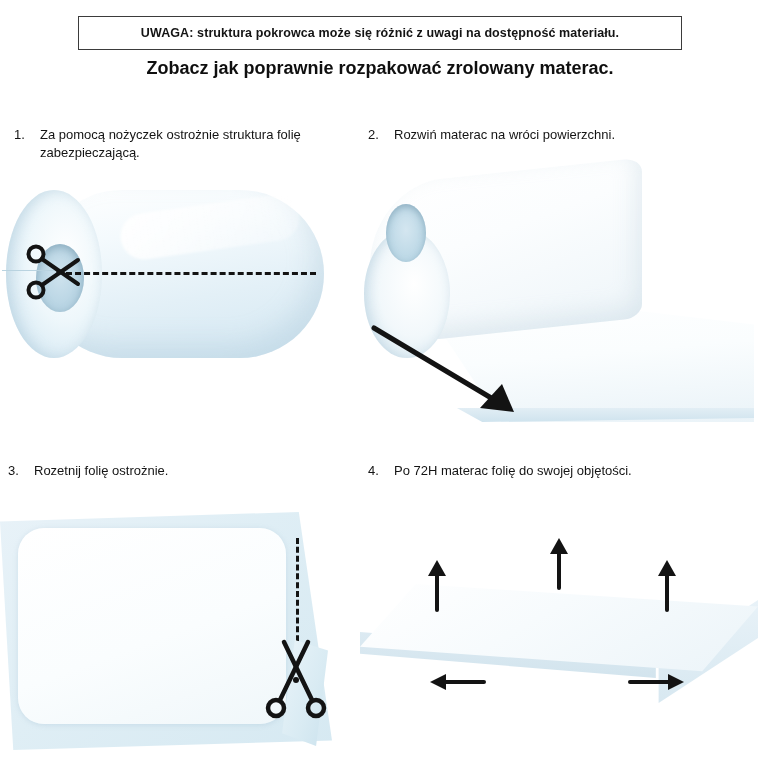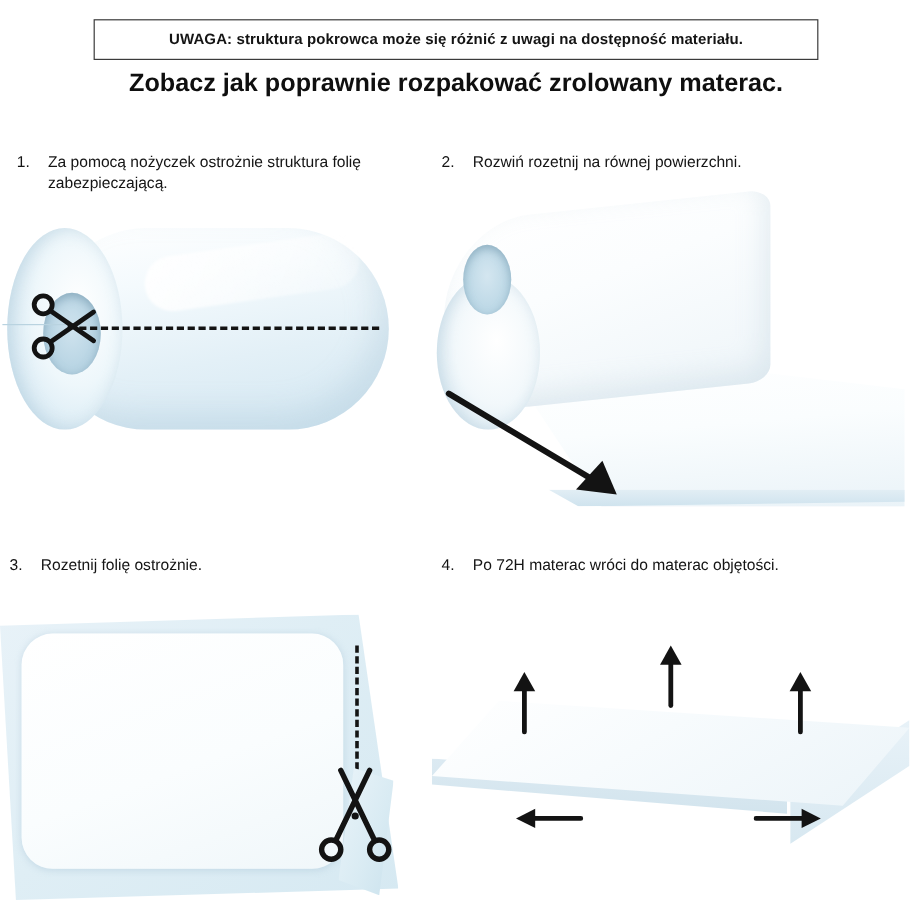--- a/index.html
+++ b/index.html
@@ -43,21 +43,21 @@
     color: #141414;
   }
 
   
   .heading {
     position: absolute;
     left: 0;
     top: 58px;
     width: 760px;
     text-align: center;
-    font-size: 21px;
+    font-size: 18px;
     font-weight: bold;
     color: #0f0f0f;
   }
 
   
   .step {
     position: absolute;
   }
   .step-1 { left: 14px;  top: 126px; width: 350px; }
   .step-2 { left: 368px; top: 126px; width: 380px; }
@@ -358,21 +358,21 @@
         <path d="M20 19 L56 44"></path>
         <path d="M20 45 L56 20"></path>
       </g>
       <circle cx="37" cy="32" r="2.6" fill="#131313"></circle>
     </svg>
   </div>
 
   <div class="step step-2">
     <div class="step-head">
       <span class="step-num">2.</span>
-      <span class="step-text">Rozwiń rozetnij na równej powierzchni.</span>
+      <span class="step-text">Rozwiń materac na wróci powierzchni.</span>
     </div>
   </div>
 
   <div class="fig2">
     <div class="sheet2"></div>
     <div class="sheet2-edge"></div>
     <div class="roll2"></div>
     <div class="roll2-cap"></div>
     <div class="roll2-hole"></div>
     <svg class="arrow2" viewBox="0 0 180 110">
@@ -400,21 +400,21 @@
         <path d="M22 68 L50 10"></path>
         <path d="M54 68 L26 10"></path>
       </g>
       <circle cx="38" cy="48" r="3" fill="#131313"></circle>
     </svg>
   </div>
 
   <div class="step step-4">
     <div class="step-head">
       <span class="step-num">4.</span>
-      <span class="step-text">Po 72H materac wróci do materac objętości.</span>
+      <span class="step-text">Po 72H materac folię do swojej objętości.</span>
     </div>
   </div>
 
   <div class="fig4">
     <div class="slab-side-l"></div>
     <div class="slab-side-r"></div>
     <div class="slab-top"></div>
 
     <svg class="arrow-up up-1" viewBox="0 0 22 54">
       <path d="M11 52 L11 14" stroke="#131313" stroke-width="4" fill="none" stroke-linecap="round"></path>

